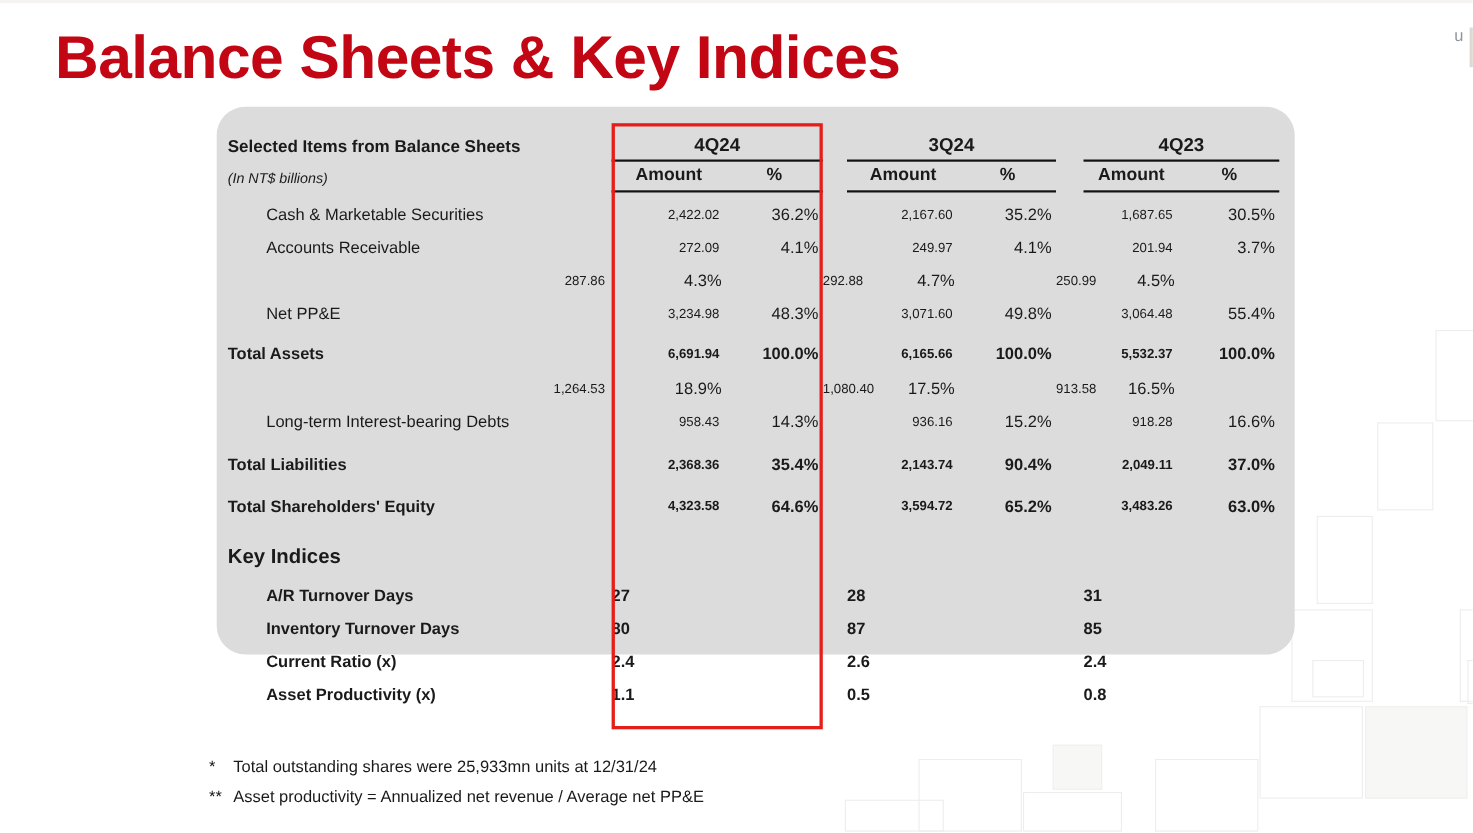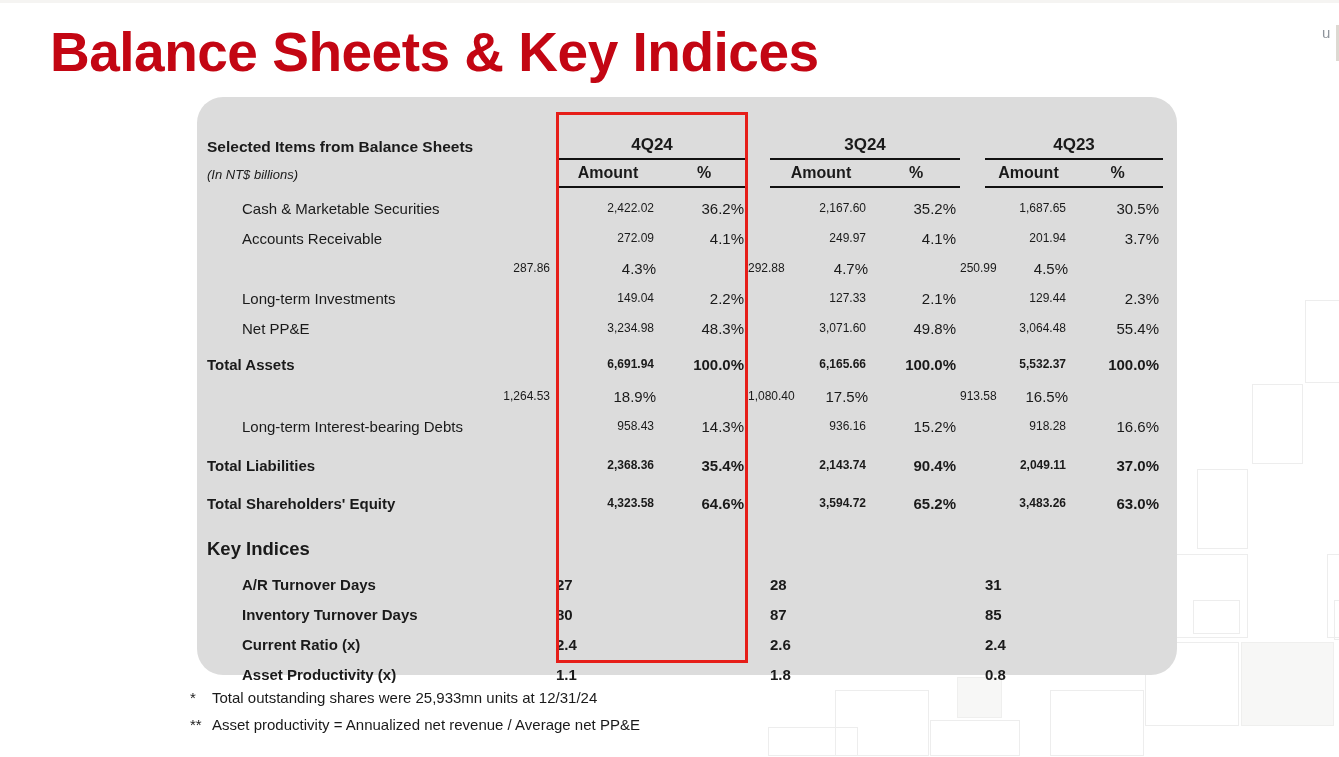--- a/index.html
+++ b/index.html
@@ -13,22 +13,22 @@
                 color:#C30613; letter-spacing:-0.5px; }
 
   
   .m { position:absolute; border:1px solid #ededed; background:transparent; }
   .m.f { background:#f7f7f6; border-color:#efefee; }
 
   .corner-u { position:absolute; left:1322px; top:24px; font-size:15px; color:#8f959c; }
   .edge-line { position:absolute; left:1336px; top:25px; width:3px; height:36px; background:#ddd9d2; }
 
   
-  .panel { position:absolute; left:197px; top:97px; width:980px; height:578px;
-           background:#DCDCDC; border-radius:26px; padding:29px 0 0 10px; }
+  .panel { position:absolute; left:197px; top:97px; width:980px; height:498px;
+           background:#DCDCDC; border-radius:26px; padding:16px 0 0 10px; }
 
   .row { display:grid; grid-template-columns:349px 104px 88px 22px 102px 88px 25px 87px 91px;
          align-items:center; height:30px; }
   .cell { white-space:nowrap; }
   .label { font-size:15px; padding-left:35px; }
   .num  { text-align:right; padding-right:6px; font-size:12px; }
   .pct  { text-align:right; padding-right:4px; font-size:15px; }
 
   .hdr1 { height:34px; align-items:end; }
   .tbl-title { font-size:15.5px; font-weight:bold; padding-left:0; align-self:end; padding-bottom:4px; }
@@ -143,31 +143,20 @@
       <div class="cell num">287.86</div>
       <div class="cell pct">4.3%</div>
       <div></div>
       <div class="cell num">292.88</div>
       <div class="cell pct">4.7%</div>
       <div></div>
       <div class="cell num">250.99</div>
       <div class="cell pct">4.5%</div>
     </div>
 
-    <div class="row">
-      <div class="cell label">Long-term Investments</div>
-      <div class="cell num">149.04</div>
-      <div class="cell pct">2.2%</div>
-      <div></div>
-      <div class="cell num">127.33</div>
-      <div class="cell pct">2.1%</div>
-      <div></div>
-      <div class="cell num">129.44</div>
-      <div class="cell pct">2.3%</div>
-    </div>
 
     <div class="row">
       <div class="cell label">Net PP&amp;E</div>
       <div class="cell num">3,234.98</div>
       <div class="cell pct">48.3%</div>
       <div></div>
       <div class="cell num">3,071.60</div>
       <div class="cell pct">49.8%</div>
       <div></div>
       <div class="cell num">3,064.48</div>
@@ -269,21 +258,21 @@
         <div></div>
       <div class="cell kiv">2.4</div>
       <div></div>
     </div>
 
     <div class="row ki">
       <div class="cell label">Asset Productivity (x)</div>
       <div class="cell kiv">1.1</div>
       <div></div>
         <div></div>
-      <div class="cell kiv">1.8</div>
+      <div class="cell kiv">0.5</div>
       <div></div>
         <div></div>
       <div class="cell kiv">0.8</div>
       <div></div>
     </div>
   </div>
 
   <div class="highlight-box"></div>
 
   <div class="footnotes">

